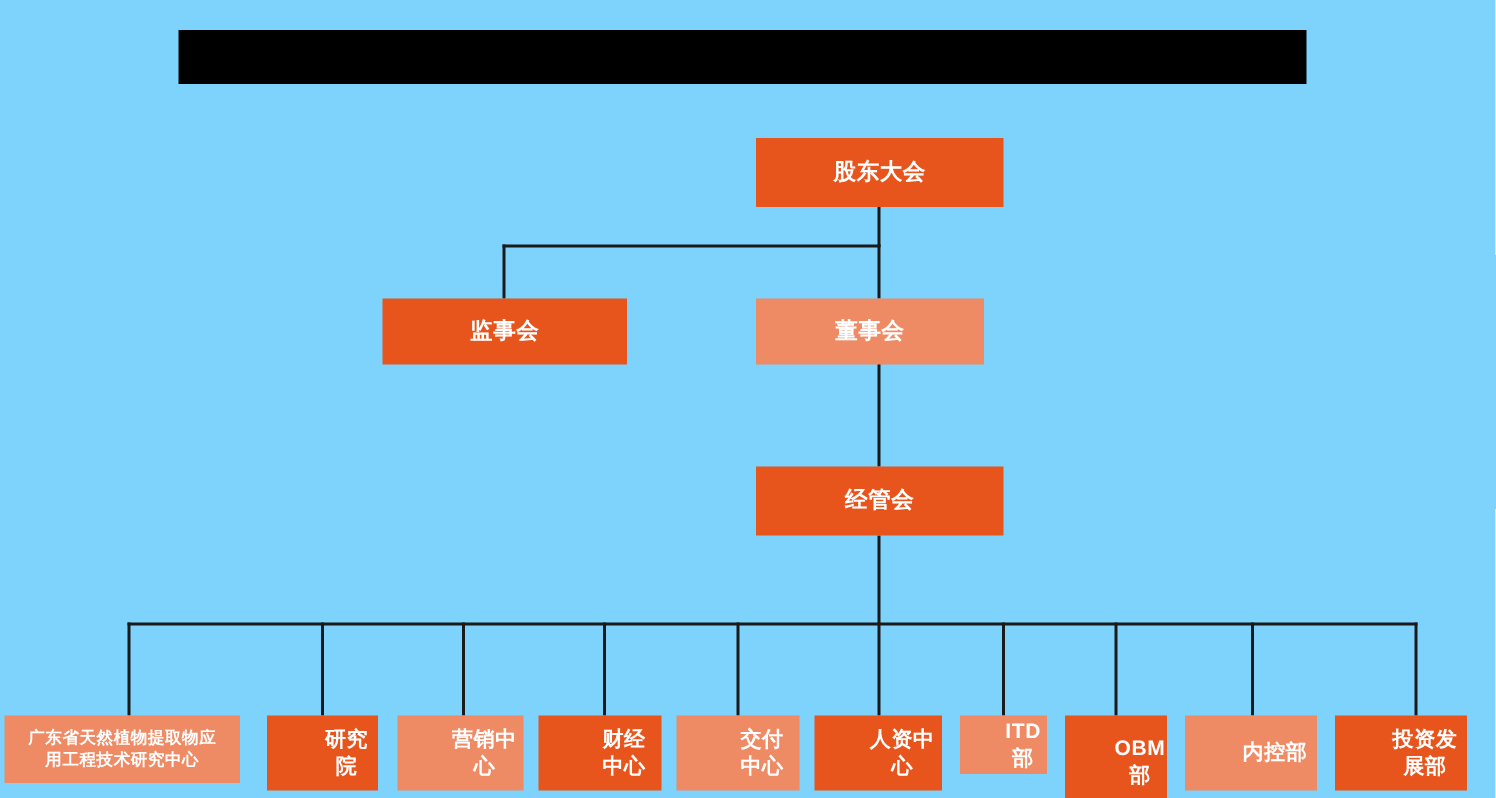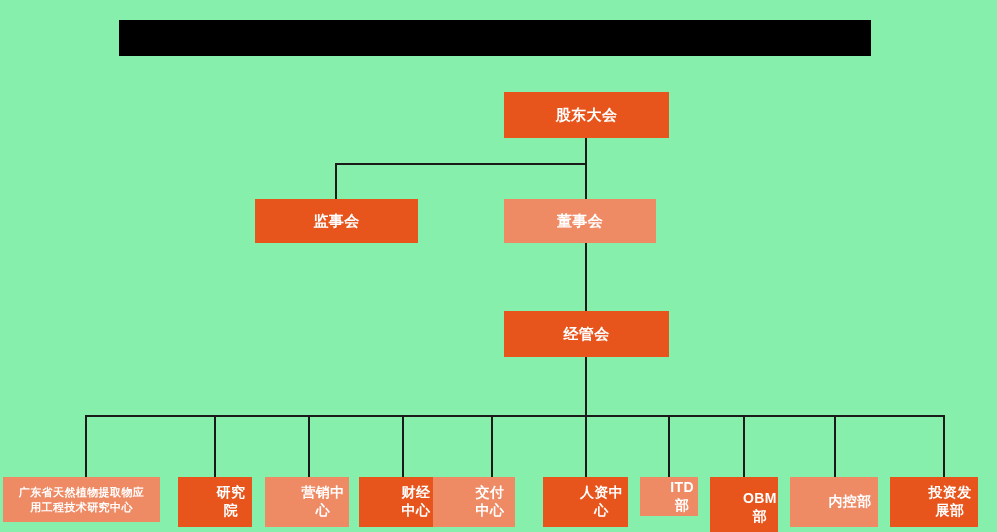--- a/index.html
+++ b/index.html
@@ -8,21 +8,21 @@
     padding: 0;
     background: #ffffff;
   }
   body {
     font-family: "Liberation Sans", "DejaVu Sans", sans-serif;
   }
   #canvas {
     position: relative;
     width: 997px;
     height: 532px;
-    background: #86efac;
+    background: #7dd3fc;
     overflow: hidden;
   }
   
   .redaction-bar {
     position: absolute;
     background: #000000;
   }
   
   .line-v {
     position: absolute;
@@ -119,21 +119,21 @@
   </div>
 
   <div class="node light" style="left:265px; top:477px; width:84px; height:50px;text-align:center;">
     <span class="label fs-14">营销中心</span>
   </div>
 
   <div class="node dark" style="left:359px; top:477px; width:82px; height:50px;">
     <span class="label fs-14">财经中心</span>
   </div>
 
-  <div class="node light" style="left:433px; top:477px; width:82px; height:50px;">
+  <div class="node light" style="left:451px; top:477px; width:82px; height:50px;">
     <span class="label fs-14">交付中心</span>
   </div>
 
   <div class="node dark" style="left:543px; top:477px; width:85px; height:50px;">
     <span class="label fs-14">人资中心</span>
   </div>
 
   <div class="node light" style="left:640px; top:477px; width:58px; height:39px;justify-content:flex-end;">
     <span class="label fs-14">ITD部</span>
   </div>

